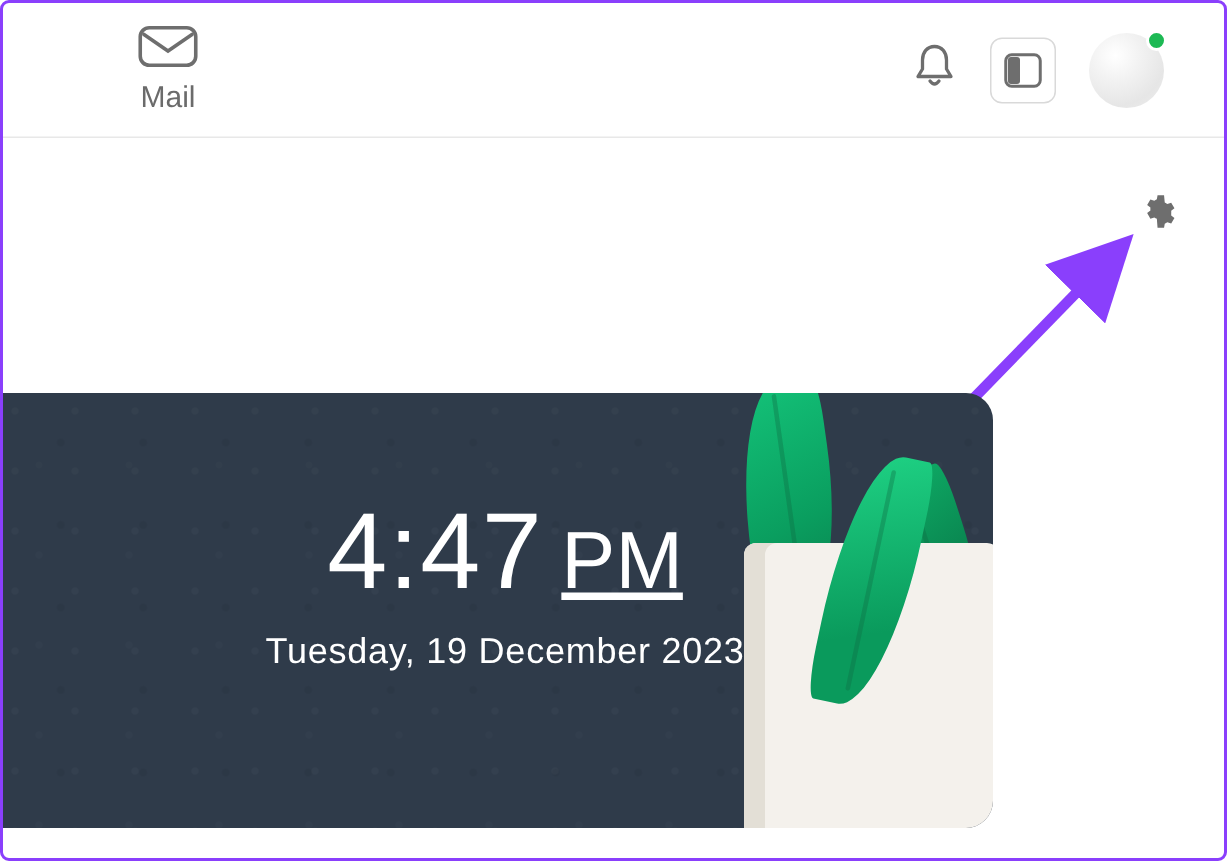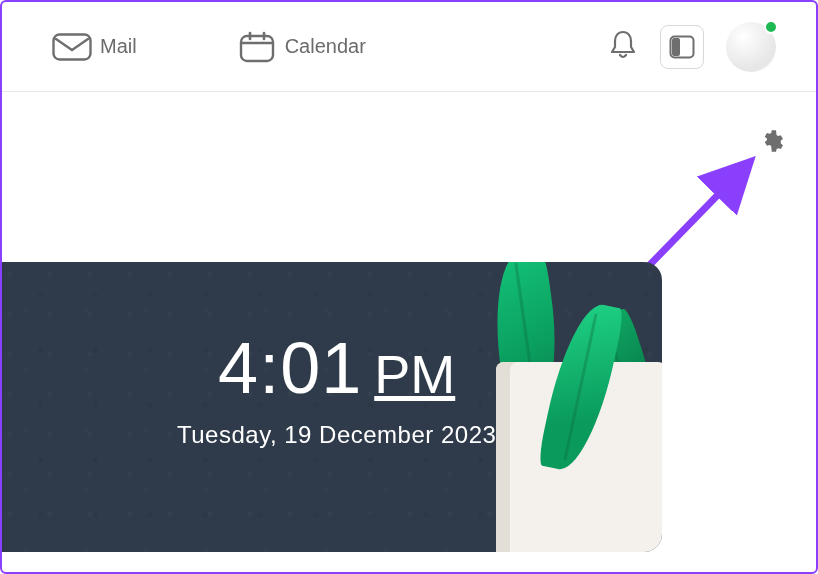--- a/index.html
+++ b/index.html
@@ -14,22 +14,22 @@
   }
   .topbar {
     height: 90px;
     display: flex;
     align-items: center;
     padding: 0 40px 0 50px;
     border-bottom: 1px solid #e8e8e8;
   }
   .nav-group { display: flex; gap: 100px; align-items: flex-start; }
   .nav-item {
-    display: flex; align-items: center; gap: 8px;
-    cursor: pointer; color: #6e6e6e;
+    display: flex; flex-direction: column; align-items: center; gap: 8px;
+    cursor: pointer; color: #6e6e6e; margin-left: 40px;
   }
   .nav-item .icon { width: 40px; height: 30px; display:flex; align-items:center; justify-content:center; }
   .nav-item .label { font-size: 20px; color:#6b6b6b; }
   .spacer { flex: 1; }
   .right-actions { display:flex; align-items:center; gap: 22px; }
   .icon-btn {
     width: 44px; height: 44px; border:1.5px solid #d9d9d9; border-radius:8px;
     display:flex; align-items:center; justify-content:center; cursor:pointer;
     background:#fff;
   }
@@ -111,31 +111,20 @@
       <div class="nav-item">
         <span class="icon">
           <svg width="40" height="28" viewBox="0 0 40 28" fill="none">
             <rect x="1.5" y="1.5" width="37" height="25" rx="6" stroke="#6e6e6e" stroke-width="2.4"></rect>
             <path d="M4 6 L20 17 L36 6" stroke="#6e6e6e" stroke-width="2.4" fill="none" stroke-linecap="round"></path>
           </svg>
         </span>
         <span class="label">Mail</span>
       </div>
 
-      <div class="nav-item">
-        <span class="icon">
-          <svg width="36" height="32" viewBox="0 0 36 32" fill="none">
-            <rect x="2" y="5" width="32" height="25" rx="6" stroke="#6e6e6e" stroke-width="2.4"></rect>
-            <line x1="2" y1="12" x2="34" y2="12" stroke="#6e6e6e" stroke-width="2.4"></line>
-            <line x1="11" y1="2" x2="11" y2="8" stroke="#6e6e6e" stroke-width="2.6" stroke-linecap="round"></line>
-            <line x1="25" y1="2" x2="25" y2="8" stroke="#6e6e6e" stroke-width="2.6" stroke-linecap="round"></line>
-          </svg>
-        </span>
-        <span class="label">Calendar</span>
-      </div>
 
 
     </div>
 
     <div class="spacer"></div>
 
     <div class="right-actions">
       <div class="bell-btn">
         <svg width="30" height="32" viewBox="0 0 30 32">
           <path d="M15 3 C10 3 7 7 7 12 V18 L4 23 H26 L23 18 V12 C23 7 20 3 15 3 Z" fill="none" stroke="#6e6e6e" stroke-width="2.2" stroke-linejoin="round"></path>
@@ -168,21 +157,21 @@
         <marker id="ah" markerWidth="8" markerHeight="8" refX="6" refY="4" orient="auto">
           <path d="M0,0 L8,4 L0,8 Z" fill="#8a3ffc"></path>
         </marker>
       </defs>
       <line x1="10" y1="125" x2="120" y2="12" stroke="#8a3ffc" stroke-width="7" stroke-linecap="round" marker-end="url(#ah)"></line>
     </svg>
 
     <div class="clock-card">
       <div class="clock-inner">
         <div class="time-row">
-          <span class="time-val">4:01</span>
+          <span class="time-val">4:47</span>
           <span class="time-ampm">PM</span>
         </div>
         <div class="date-val">Tuesday, 19 December 2023</div>
       </div>
       <div class="plant-wrap">
         <div class="leaf l1">
             <div class="leaf-vein"></div>
           </div>
         <div class="leaf l3">
             <div class="leaf-vein"></div>

